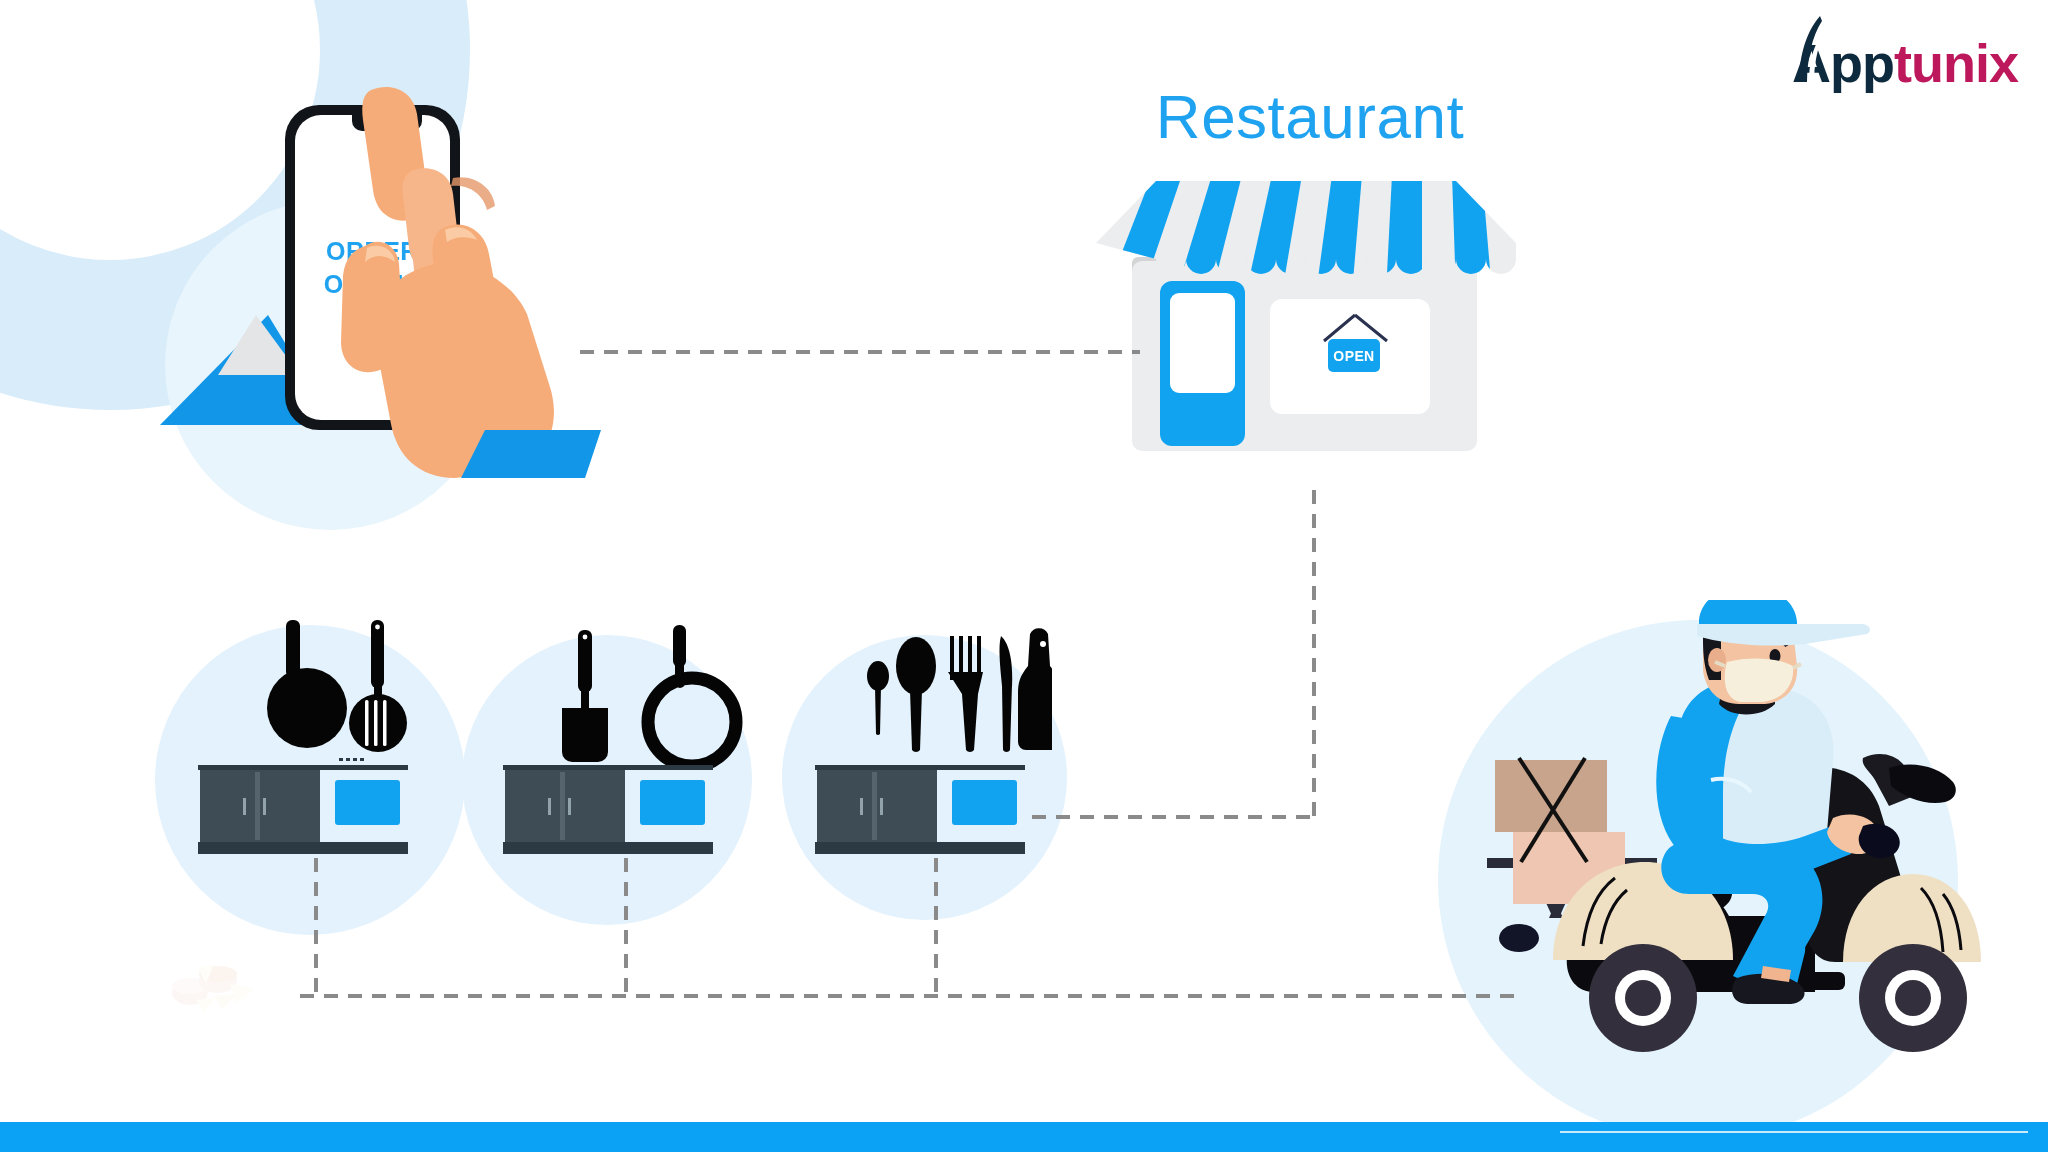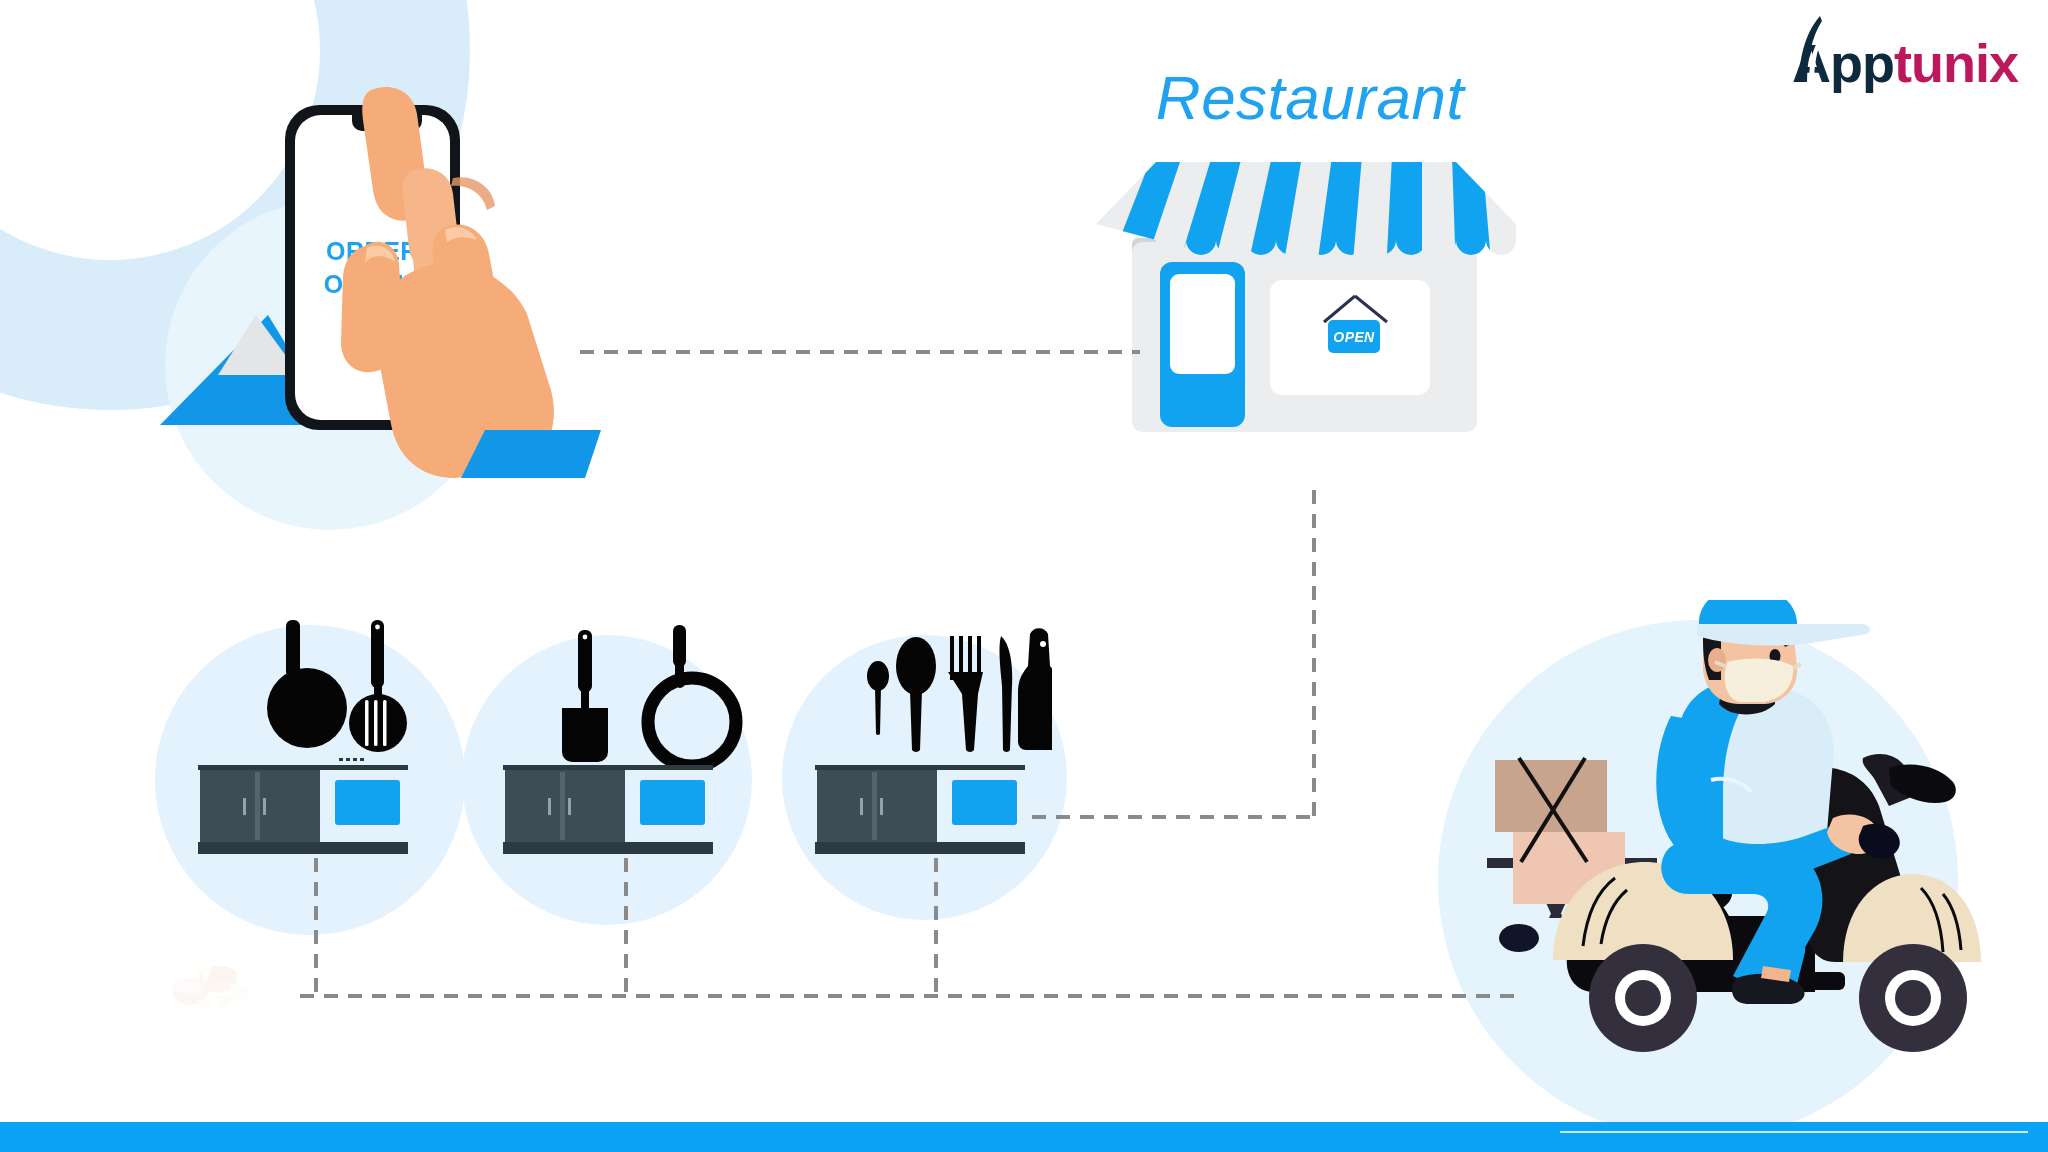--- a/index.html
+++ b/index.html
@@ -43,21 +43,21 @@
     background:#111418;
   }
   #phone-screen{
     left:65px;top:25px;width:155px;height:305px;border-radius:26px;background:#ffffff;
     display:flex;flex-direction:column;align-items:center;justify-content:center;
   }
   #phone-notch{left:122px;top:25px;width:70px;height:16px;border-radius:0 0 10px 10px;background:#111418;}
   .phone-line{color:#1FA2F0;font-weight:bold;font-size:25px;line-height:1.32;letter-spacing:.5px;}
 
   
-  #restaurant-group{left:1070px;top:62px;width:480px;height:430px;font-style:italic;}
+  #restaurant-group{left:1070px;top:81px;width:480px;height:430px;}
   #restaurant-title{
     left:0;top:0;width:480px;text-align:center;color:#1FA2F0;
     font-size:62px;font-weight:normal;letter-spacing:.5px;
   }
   #shop-body{left:62px;top:180px;width:345px;height:190px;background:#ECEDEE;border-radius:10px;}
   #awning-shadow{left:62px;top:176px;width:345px;height:34px;background:#D2D4D5;border-radius:6px;}
   #awning{left:26px;top:100px;width:420px;height:112px;}
   #shop-door{left:90px;top:200px;width:85px;height:165px;background:#12A3F0;border-radius:12px;}
   #shop-door-win{left:100px;top:212px;width:65px;height:100px;background:#fff;border-radius:9px;}
   #shop-window{left:200px;top:218px;width:160px;height:115px;background:#ffffff;border-radius:12px;}

